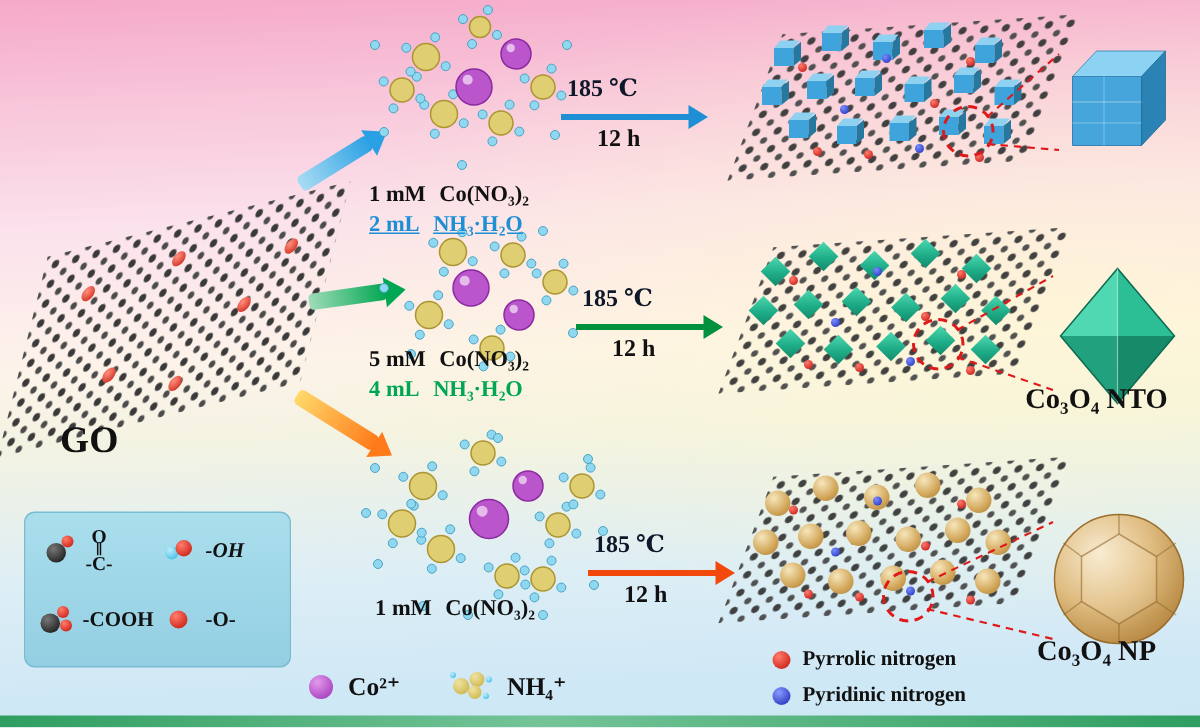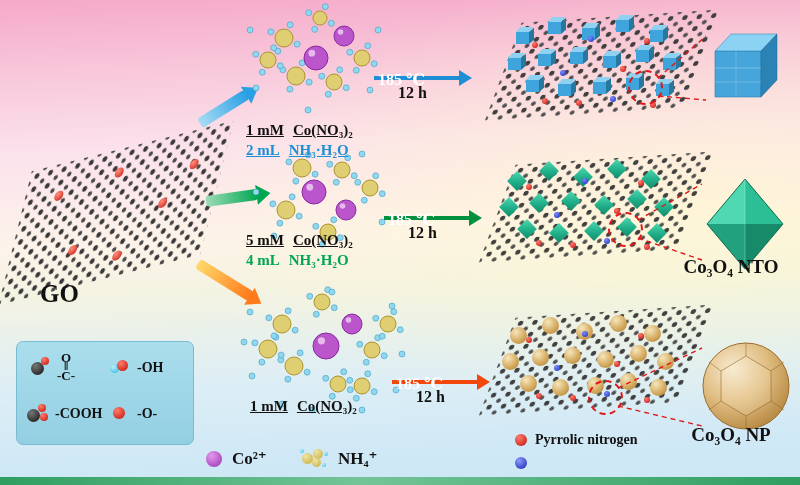--- a/index.html
+++ b/index.html
@@ -46,26 +46,26 @@
     width:0;height:0;border-top:10px solid transparent;border-bottom:10px solid transparent;border-left:14px solid var(--c);}
   .barrow.b1{background:linear-gradient(90deg,#a8dcf4,#2aa0e4);--c:#2aa0e4;}
   .barrow.b2{background:linear-gradient(90deg,#9fdcb8,#00a651);--c:#00a651;}
   .barrow.b3{background:linear-gradient(90deg,#ffd96a,#ff7a1a);--c:#ff7a1a;}
   .rxn{position:absolute;width:86px;height:4px;}
   .rxn::after{content:"";position:absolute;right:-12px;top:50%;transform:translateY(-50%);
     width:0;height:0;border-top:8px solid transparent;border-bottom:8px solid transparent;border-left:13px solid var(--c);}
   .rxn.r1{background:#1e8fd5;--c:#1e8fd5;}
   .rxn.r2{background:#00913f;--c:#00913f;}
   .rxn.r3{background:#f2480c;--c:#f2480c;}
-  .rxn .temp{position:absolute;left:4px;top:-27px;font-weight:bold;font-size:16px;color:#ffffff;white-space:nowrap;margin-top:21px;}
+  .rxn .temp{position:absolute;left:4px;top:-27px;font-weight:bold;font-size:16px;color:#0f172a;white-space:nowrap;}
   .rxn .time{position:absolute;left:24px;top:8px;font-weight:bold;font-size:16px;color:#111;white-space:nowrap;}
   
   .cond{position:absolute;font-weight:bold;font-size:15px;line-height:20px;white-space:nowrap;}
   .cond .line span{margin-right:9px;}
-  .cond .l1{color:#111;text-decoration:underline;}
+  .cond .l1{color:#111;}
   .c-blue{color:#1e8fd5;text-decoration:underline;} .c-green{color:#00a651;} .c-orange{color:#f24e12;}
   .product-label{position:absolute;width:150px;text-align:center;font-weight:bold;font-size:19px;color:#111;}
   #go-label{position:absolute;left:40px;top:280px;font-weight:bold;font-size:25px;color:#111;}
   
   #fg-box{position:absolute;left:16px;top:341px;width:176px;height:102px;background:linear-gradient(180deg,#aadeed,#93cfe2);
     border:1px solid #79bcd2;border-radius:7px;}
   .fg-item{position:absolute;display:flex;align-items:center;font-weight:bold;font-size:14px;color:#111;}
   .fg-icon{position:relative;width:24px;height:20px;display:inline-block;margin-right:4px;}
   .sph{position:absolute;border-radius:50%;}
   .sph-black{background:radial-gradient(circle at 35% 30%,#777,#0d0d0d);}
@@ -406,21 +406,21 @@
       <span class="fg-icon">
         <span class="sph sph-black" style="left:2px;top:5px;width:13px;height:13px;"></span>
         <span class="sph sph-red" style="left:12px;top:0;width:8px;height:8px;"></span>
       </span>
       <span class="cstack">
         <i>O</i>
         <i class="bond">∥</i>
         <i>-C-</i>
       </span>
     </div>
-    <div class="fg-item" style="left:92px;top:16px;">
+    <div class="fg-item" style="left:92px;top:16px;font-style:italic;">
       <span class="fg-icon">
         <span class="sph sph-cyan" style="left:1px;top:6px;width:9px;height:9px;"></span>
         <span class="sph sph-red" style="left:8px;top:2px;width:11px;height:11px;"></span>
       </span>
       <span>-OH</span>
     </div>
     <div class="fg-item" style="left:10px;top:62px;">
       <span class="fg-icon">
         <span class="sph sph-black" style="left:0;top:5px;width:13px;height:13px;"></span>
         <span class="sph sph-red" style="left:11px;top:0;width:8px;height:8px;"></span>
@@ -457,16 +457,17 @@
   <div class="nleg-item" style="left:514px;top:432px;">
     <span class="nleg-icon">
       <span class="sph sph-red" style="left:1px;top:1px;width:12px;height:12px;"></span>
     </span>
     <span>Pyrrolic nitrogen</span>
   </div>
   <div class="nleg-item" style="left:514px;top:456px;">
     <span class="nleg-icon">
       <span class="sph sph-blue" style="left:1px;top:1px;width:12px;height:12px;"></span>
     </span>
+    <span>Pyridinic nitrogen</span>
   </div>
 
   <div id="bottom-strip"></div>
 </div>
 
 </body></html>

